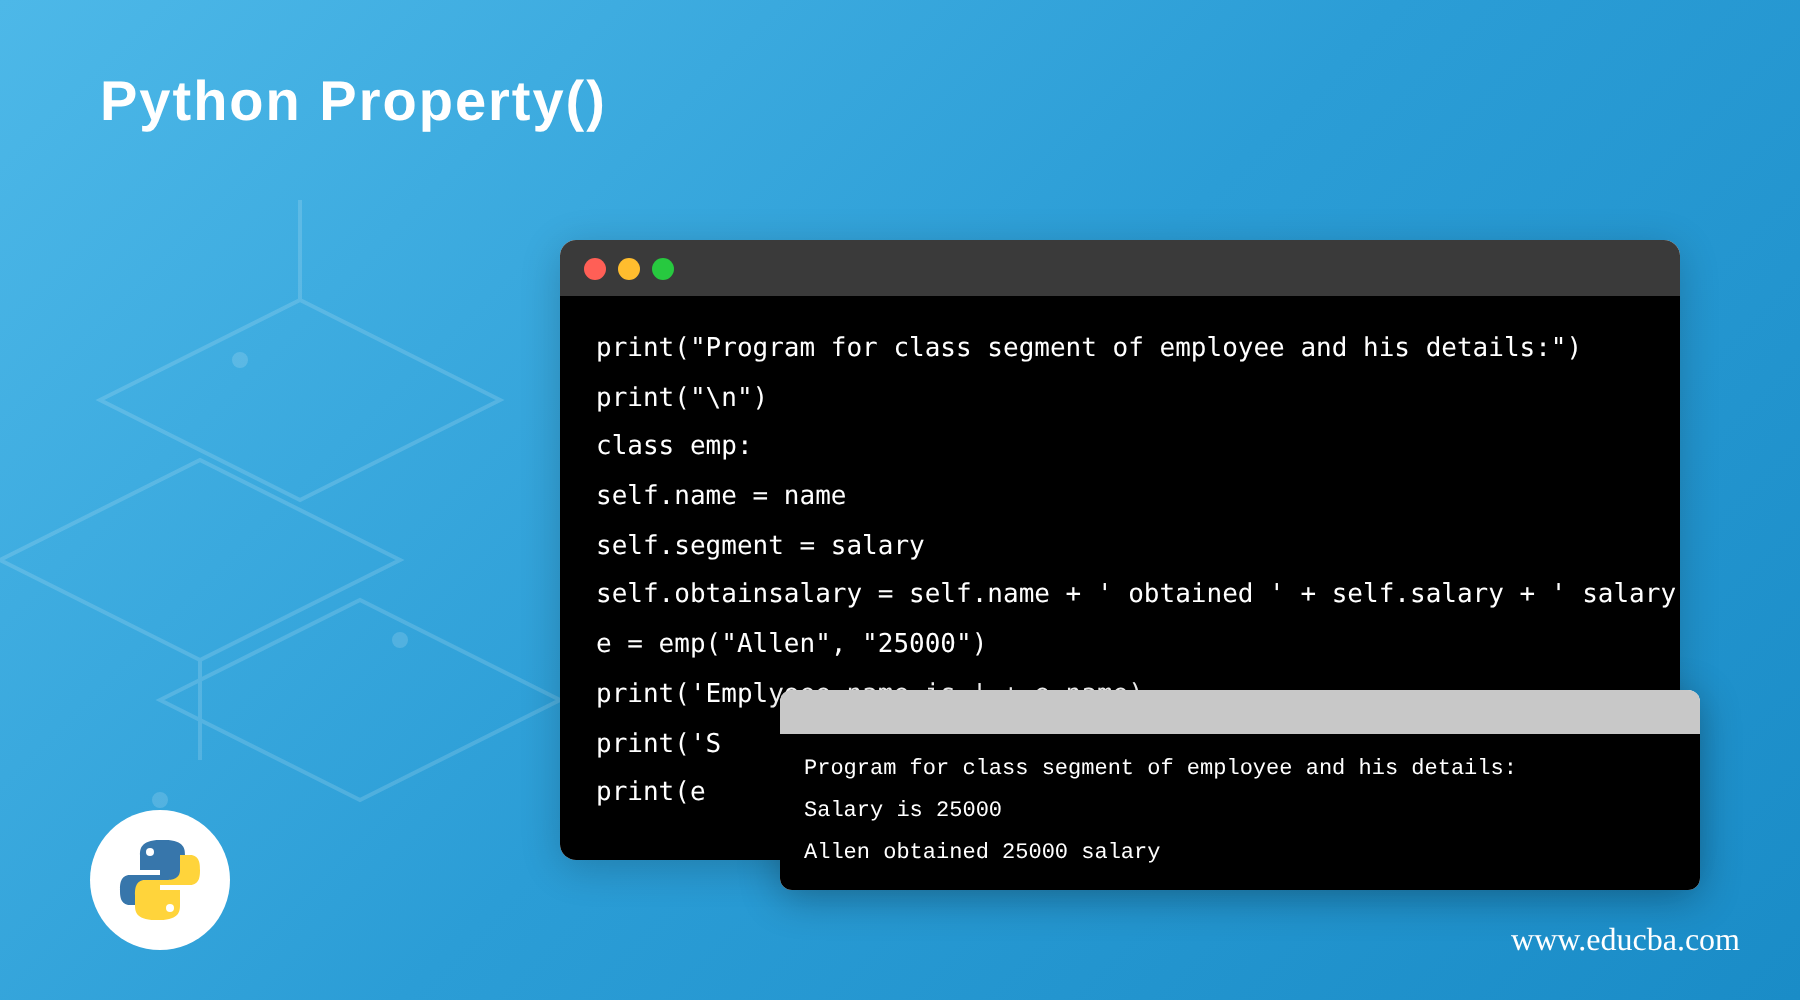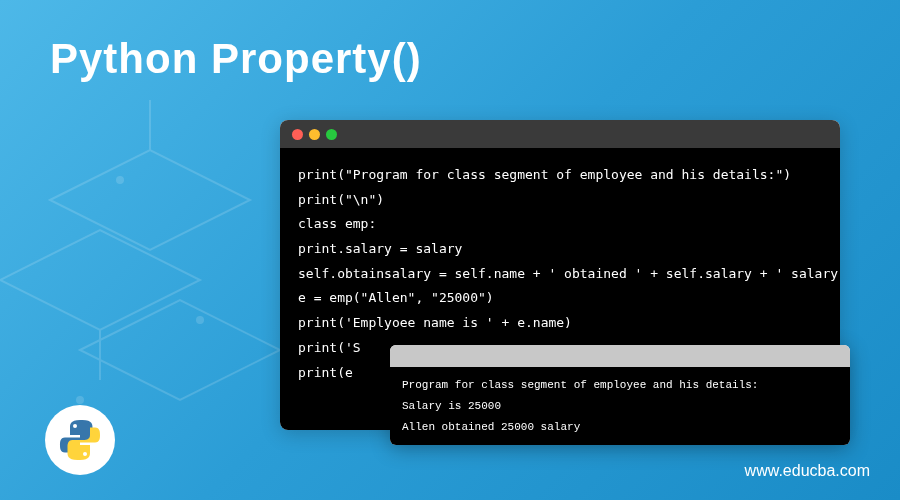--- a/index.html
+++ b/index.html
@@ -24,21 +24,21 @@
       width: 100%;
       height: 100%;
       opacity: 0.15;
     }
     
     .title {
       position: absolute;
       top: 35px;
       left: 50px;
       color: white;
-      font-size: 42px;
+      font-size: 28px;
       font-weight: bold;
       letter-spacing: 1px;
     }
     
     .code-window {
       position: absolute;
       top: 120px;
       left: 280px;
       width: 560px;
       height: 310px;
@@ -120,20 +120,21 @@
       align-items: center;
       justify-content: center;
     }
     
     .footer-url {
       position: absolute;
       bottom: 20px;
       right: 30px;
       color: white;
       font-size: 16px;
+      font-family: Liberation Serif, serif;
     }
   </style>
 </head>
 <body>
 
 <svg class="bg-pattern" viewBox="0 0 900 500">
   <g stroke="white" stroke-width="2" fill="none">
     <path d="M 50 200 L 150 150 L 250 200 L 150 250 Z"></path>
     <path d="M 80 350 L 180 300 L 280 350 L 180 400 Z"></path>
     <path d="M 0 280 L 100 230 L 200 280 L 100 330 Z"></path>
@@ -150,21 +151,22 @@
 <div class="code-window">
   <div class="window-header">
     <div class="window-dot dot-red"></div>
     <div class="window-dot dot-yellow"></div>
     <div class="window-dot dot-green"></div>
   </div>
   <div class="code-body">
     <div class="code-line">print("Program for class segment of employee and his details:")</div>
     <div class="code-line">print("\n")</div>
     <div class="code-line">class emp:</div>
-    <div class="code-line">print.salary = salary</div>
+    <div class="code-line">self.name = name</div>
+    <div class="code-line">self.segment = salary</div>
     <div class="code-line">self.obtainsalary = self.name + ' obtained ' + self.salary + ' salary'</div>
     <div class="code-line">e = emp("Allen", "25000")</div>
     <div class="code-line">print('Emplyoee name is ' + e.name)</div>
     <div class="code-line">print('S</div>
     <div class="code-line">print(e</div>
   </div>
 </div>
 
 <div class="output-window">
   <div class="output-header"></div>

